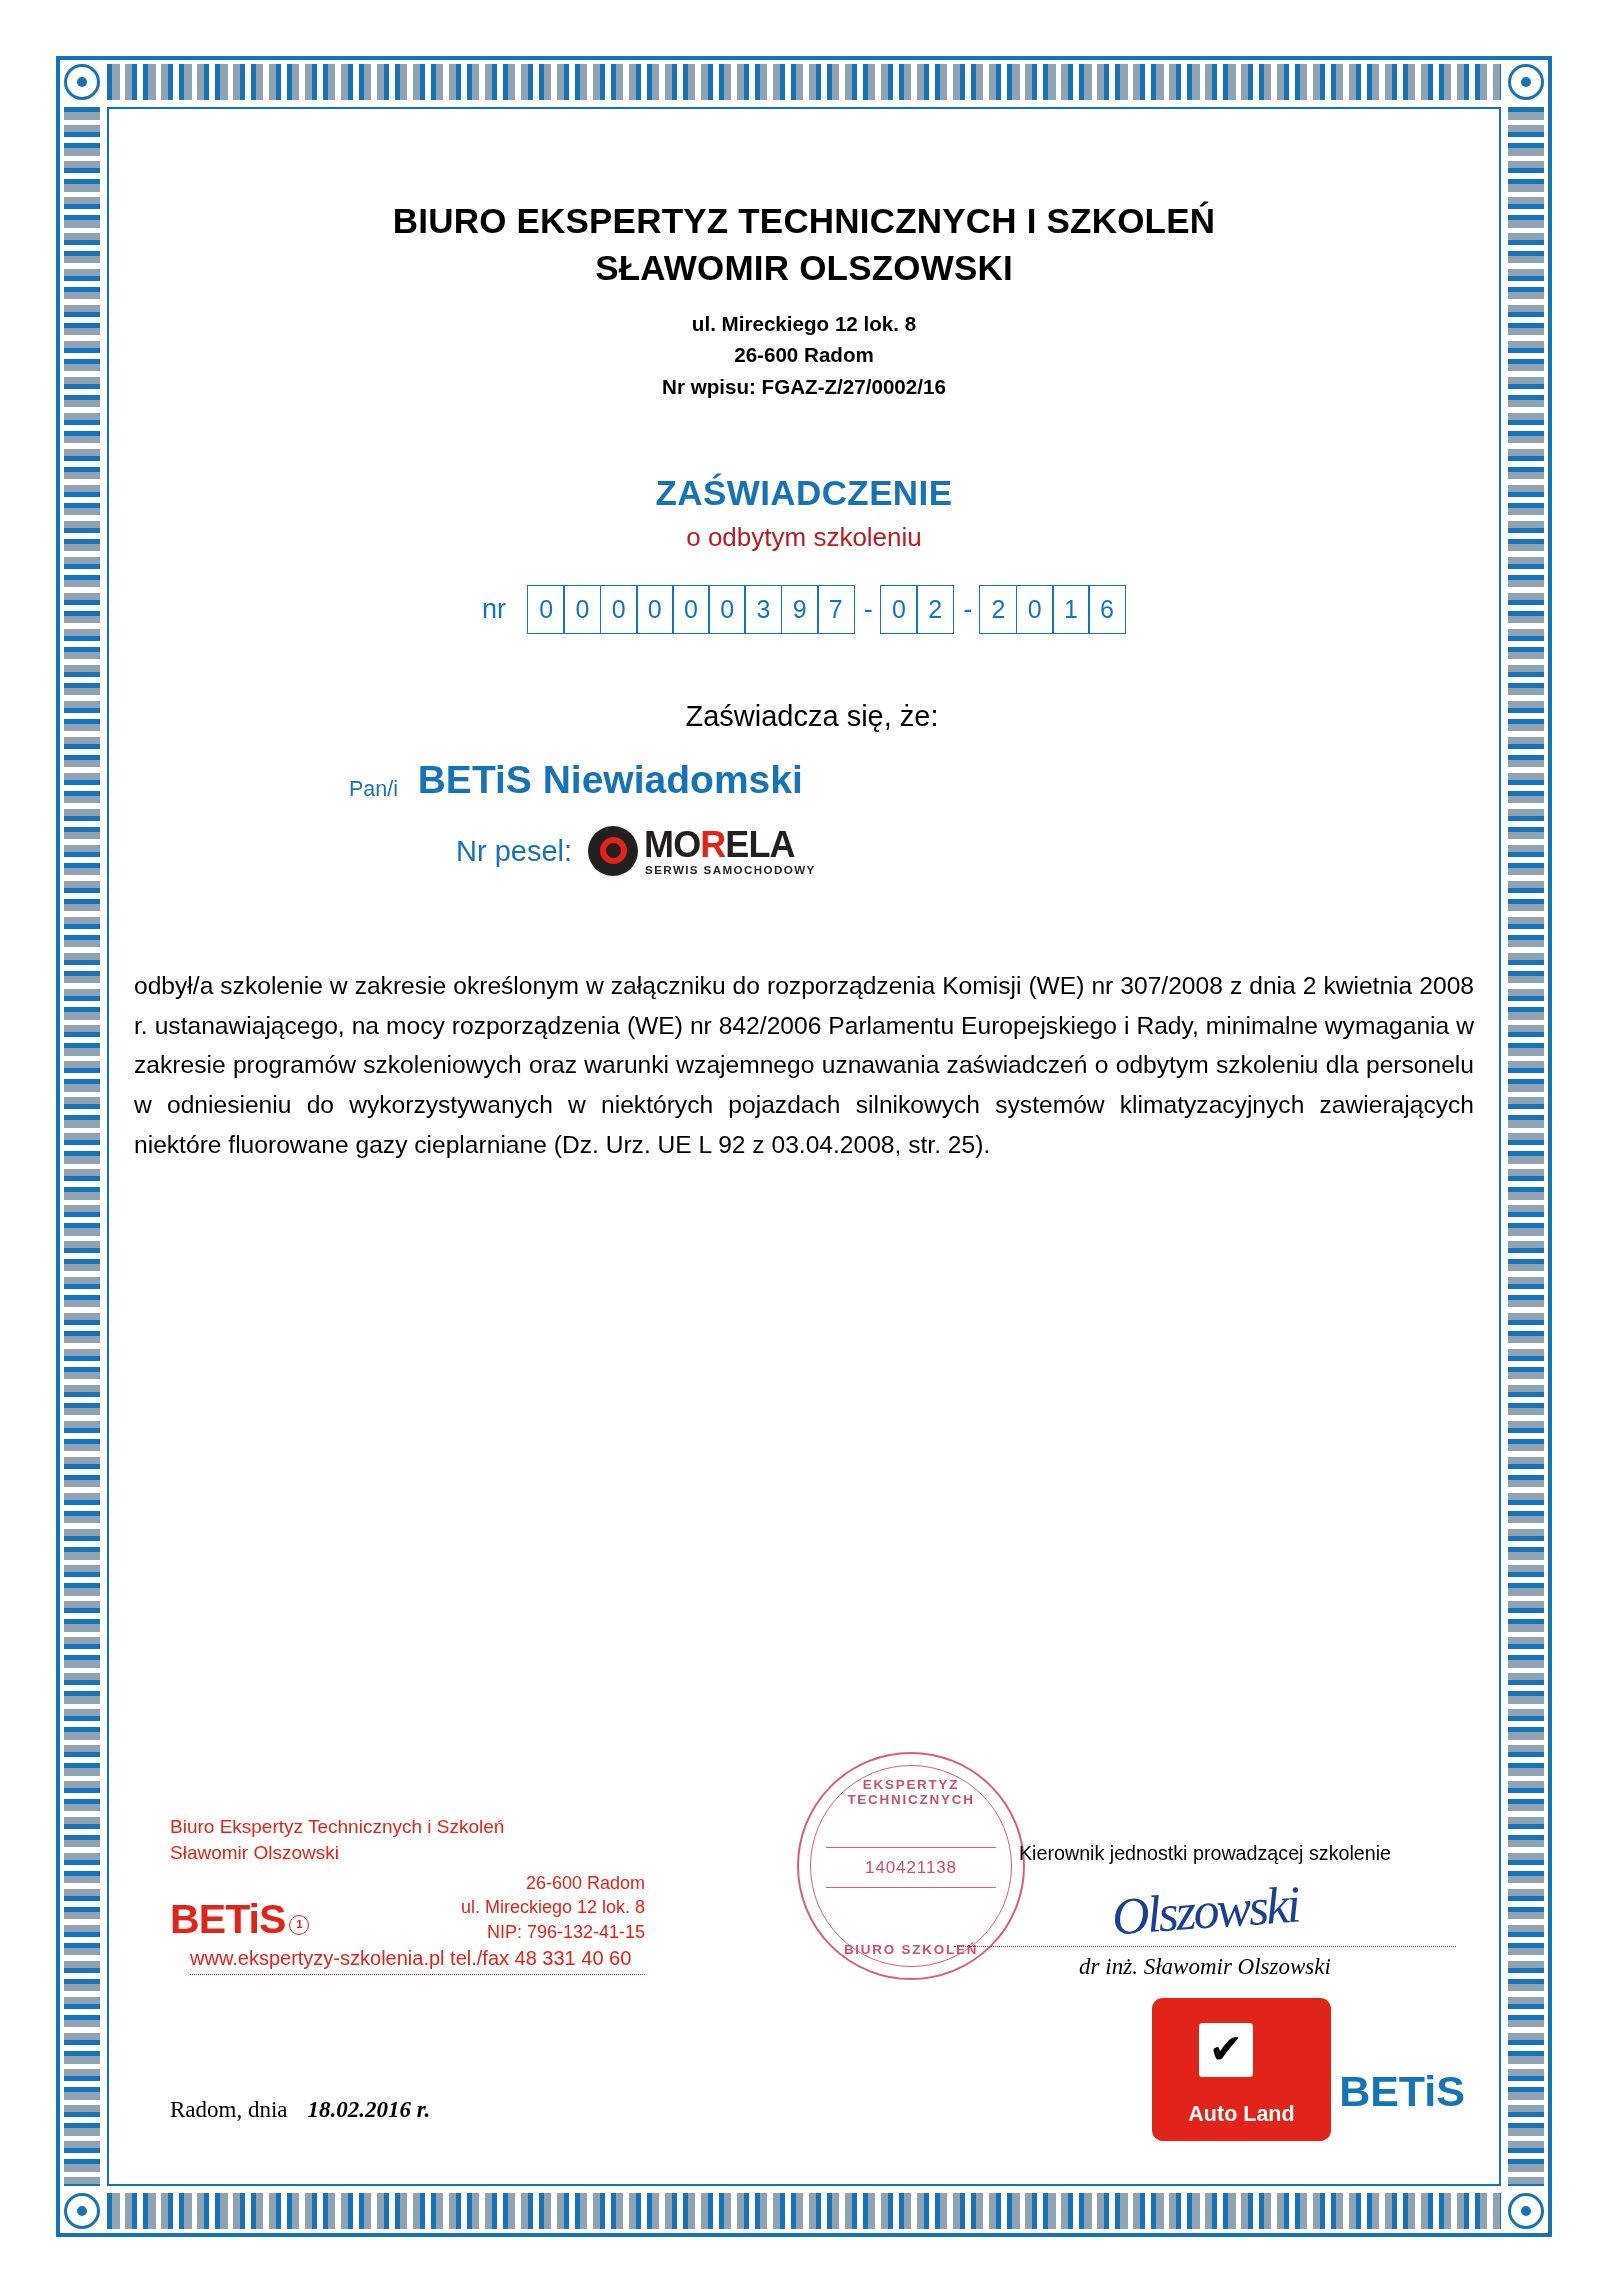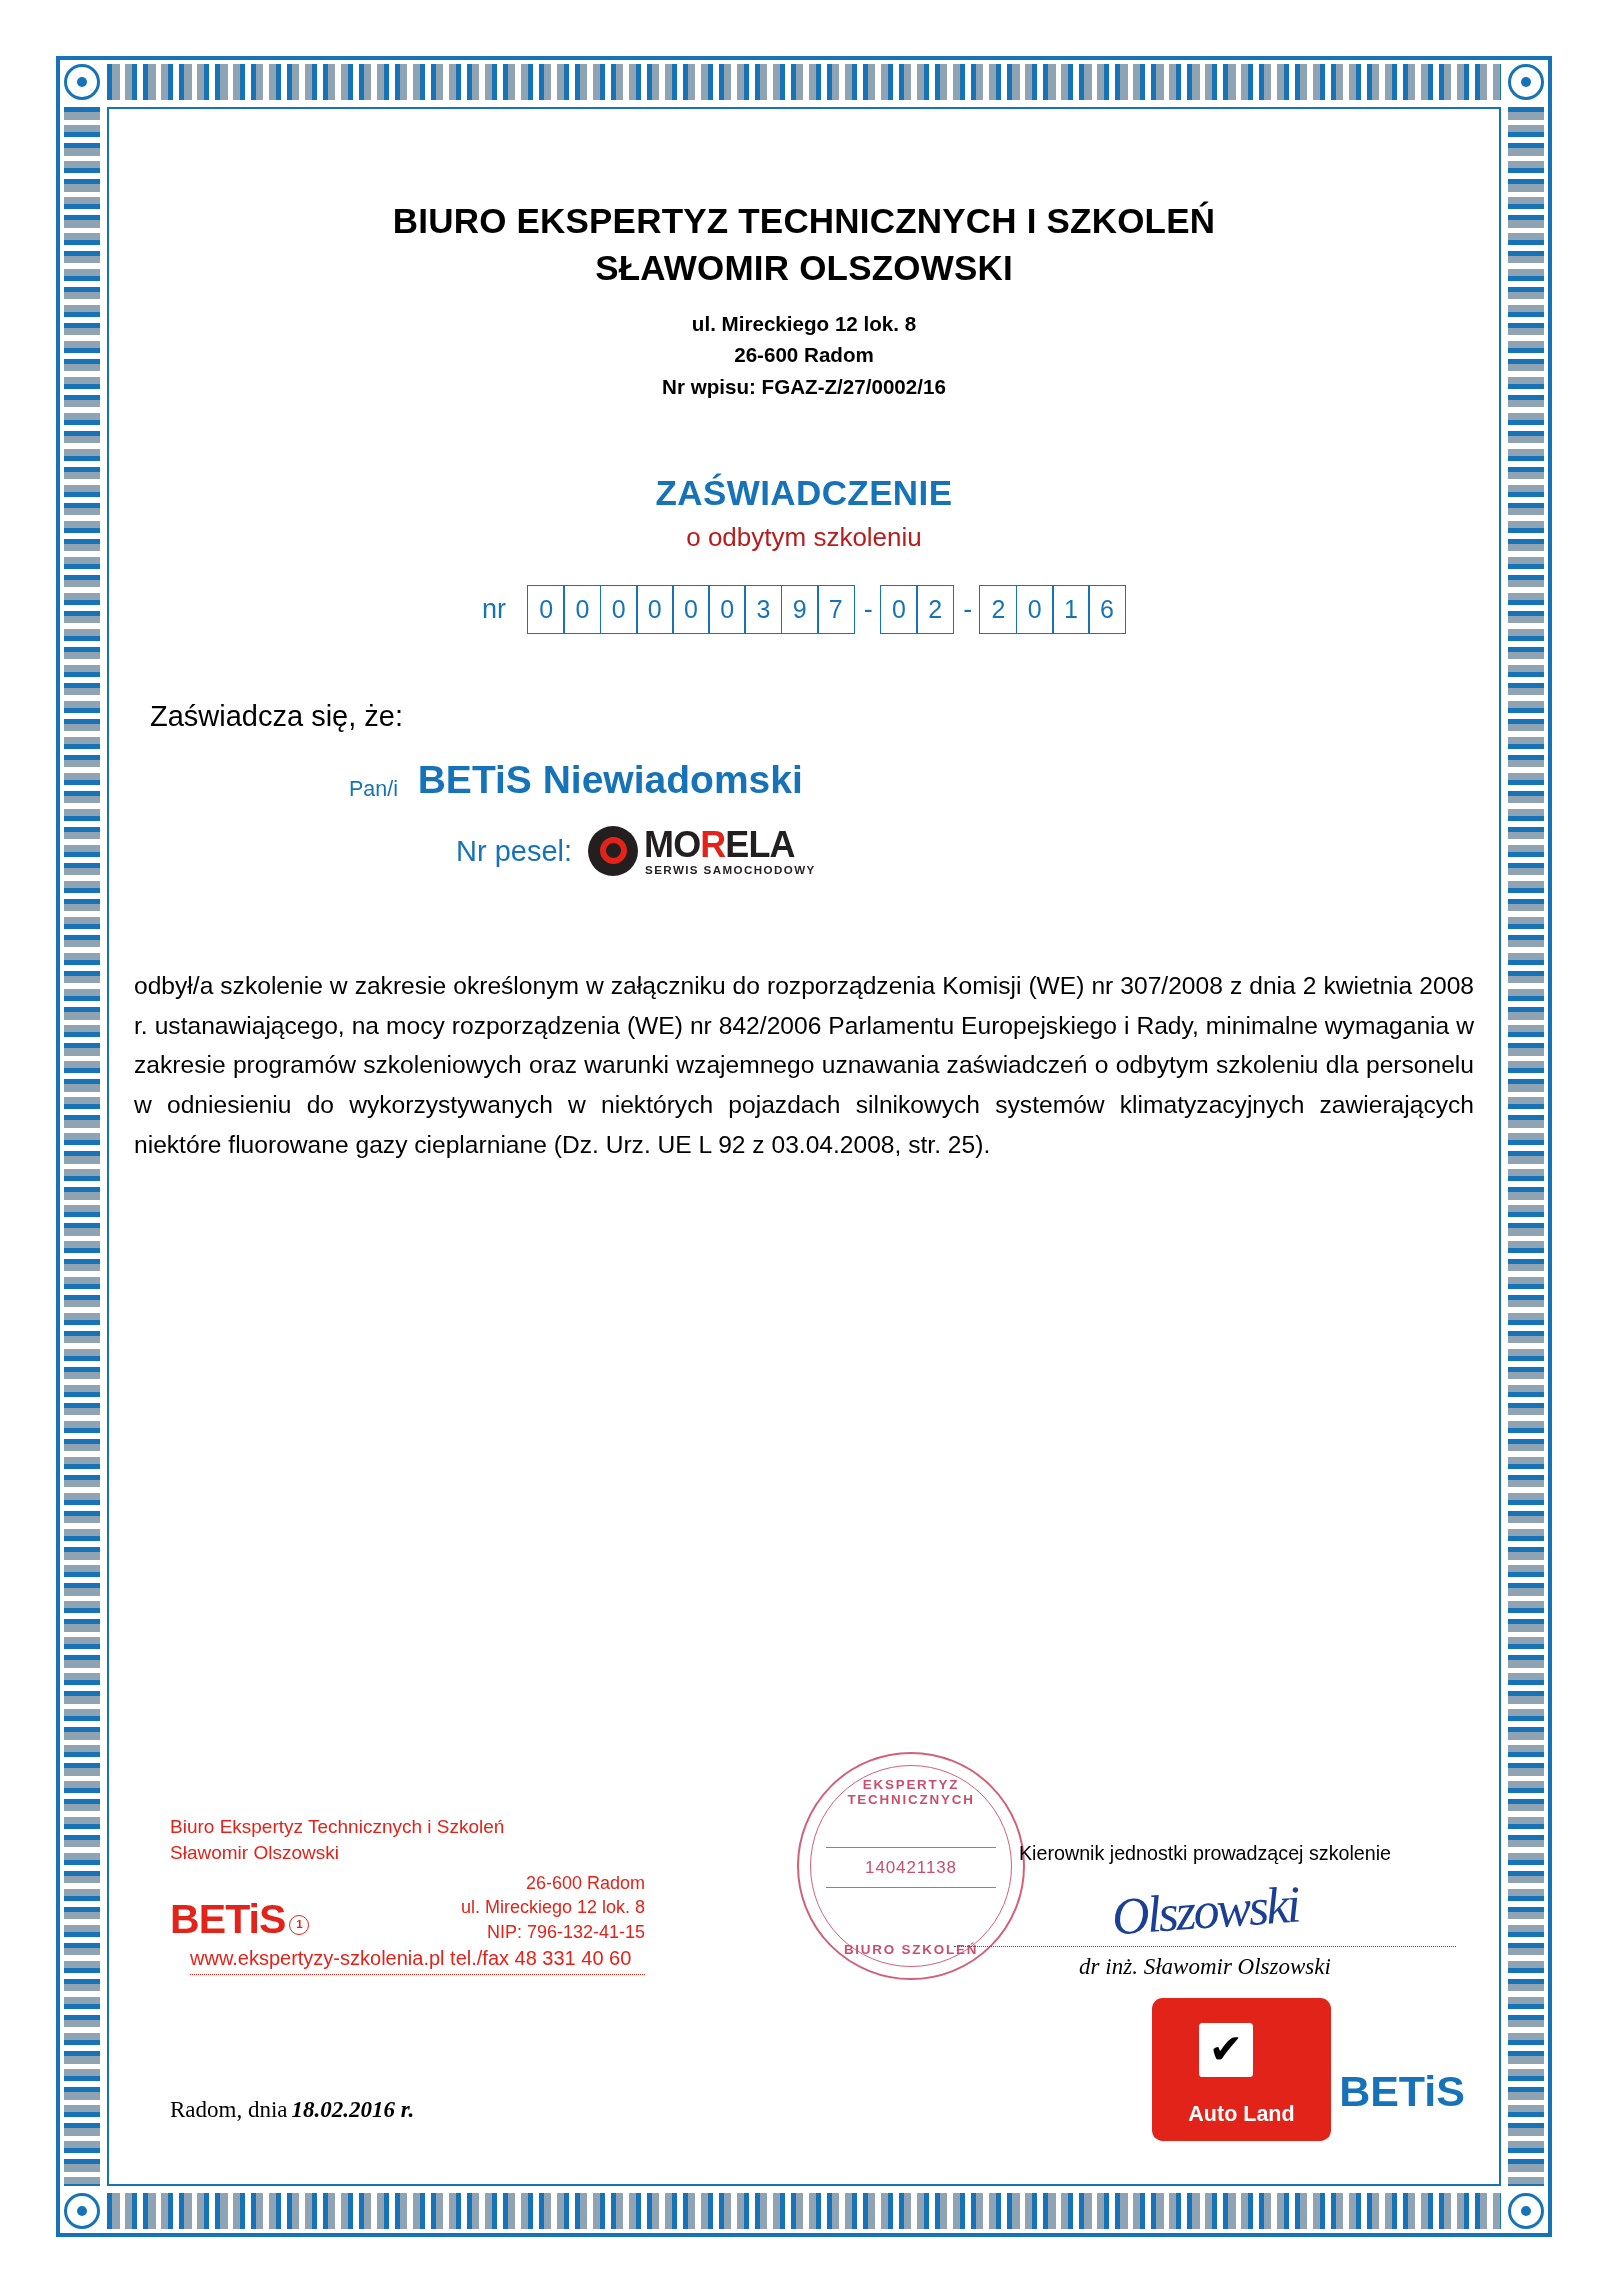--- a/index.html
+++ b/index.html
@@ -88,21 +88,21 @@
   .boxgroup{display:flex;}
   .cbox{
     width:36px;height:47px;border:1.8px solid #1773b8;
     margin-left:-1.8px;
     display:flex;align-items:center;justify-content:center;
     font-size:25px;color:#1773b8;
   }
   .dash{font-size:27px;color:#1773b8;margin:0 9px;}
 
   .attest{
-    font-size:29px;color:#000;margin-top:66px;margin-left:16px;
+    font-size:29px;color:#000;margin-top:66px;margin-left:16px;text-align:center;
   }
   .person-row{
     display:flex;align-items:flex-end;margin-top:25px;margin-left:215px;
   }
   .pani{font-size:21.5px;color:#1773b8;margin-right:19.7px;}
   .person-name{font-size:39px;font-weight:bold;color:#1773b8;}
   .pesel-row{
     display:flex;align-items:center;margin-top:21.5px;margin-left:322px;
   }
   .pesel-label{font-size:29px;color:#1773b8;margin-right:16px;}
@@ -200,21 +200,21 @@
     position:absolute;left:0;right:0;bottom:14.3px;text-align:center;color:#fff;
     font-size:21.5px;font-weight:bold;
   }
   .betis-logo-text{
     position:absolute;right:9px;bottom:43px;font-size:43px;font-weight:bold;color:#1773b8;
   }
   .date-line{
     position:absolute;left:36px;bottom:36px;font-size:23px;color:#000;
     font-family:"Liberation Serif", serif;
   }
-  .date-line .d{font-style:italic;font-weight:bold;margin-left:4px;}
+  .date-line .d{font-style:italic;font-weight:bold;margin-left:20px;}
 </style>
 </head>
 <body>
 
 <div class="page">
 
   <div class="frame-outer"></div>
   <div class="frame-inner"></div>
   <div class="chain chain-top"></div>
   <div class="chain chain-bottom"></div>

